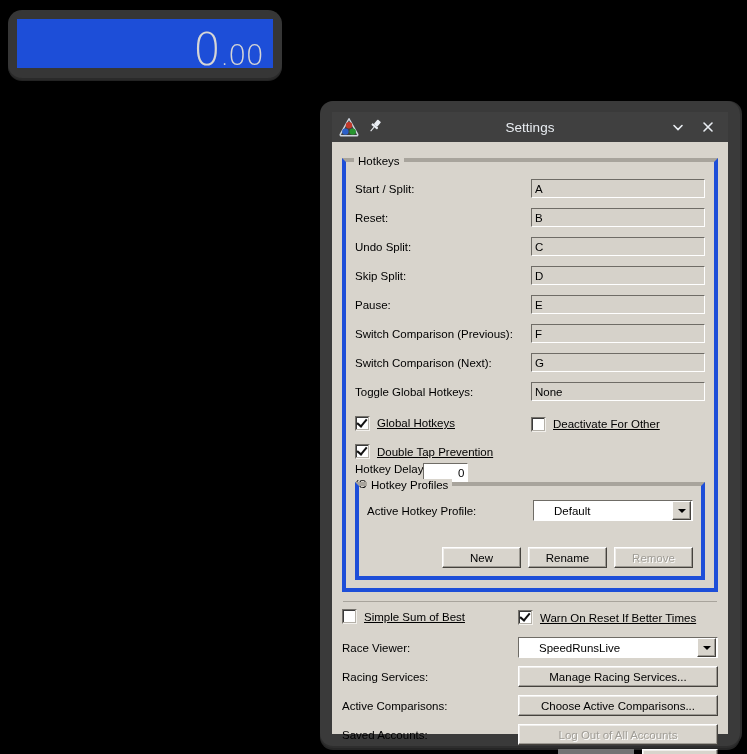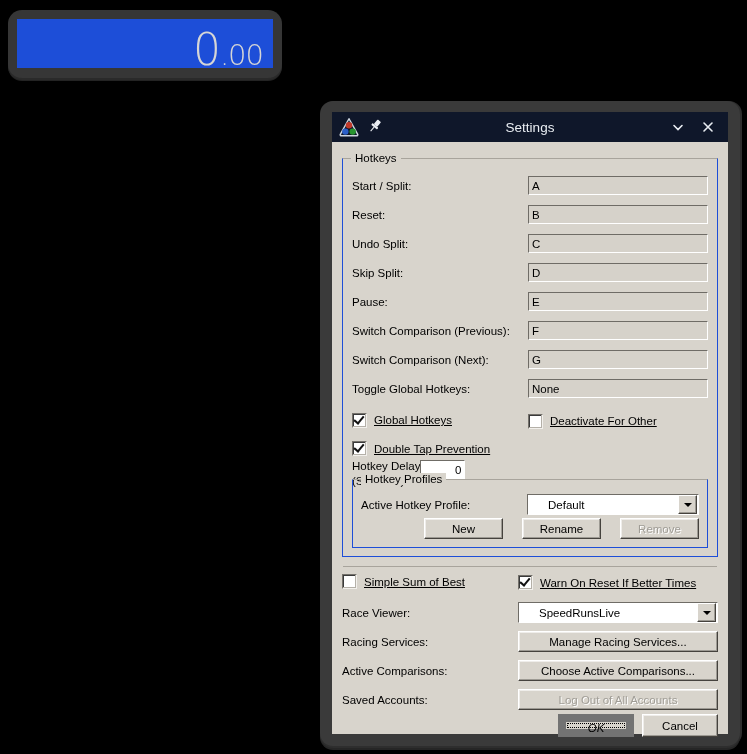--- a/index.html
+++ b/index.html
@@ -71,21 +71,21 @@
     right: 12px;
     bottom: 12px;
     background: #d8d4cc;
     display: flex;
     flex-direction: column;
   }
 
   
   #title-bar {
     height: 30px;
-    background: #0f172a;
+    background: #404040;
     display: flex;
     align-items: center;
     flex: 0 0 auto;
     position: relative;
     padding: 0 4px;
   }
   #app-icon { width: 22px; height: 22px; margin-left: 2px; flex: 0 0 auto; }
   #pin-icon { width: 20px; height: 20px; margin-left: 6px; flex: 0 0 auto; }
   #title-text {
     position: absolute;
@@ -115,21 +115,21 @@
     padding: 9px 10px 8px 10px;
     display: flex;
     flex-direction: column;
     font-size: 11.5px;
     color: #000;
     position: relative;
   }
 
   
   .groupbox {
-    border: 1px solid #1d4ed8;
+    border: 4px solid #1d4ed8;
     border-top-color: #a8a49c;
     position: relative;
     padding: 12px 9px 8px 9px;
     margin-top: 7px;
   }
   .groupbox > .gb-title {
     position: absolute;
     top: -7px;
     left: 8px;
     background: #d8d4cc;
@@ -284,22 +284,22 @@
     border-right: 4px solid transparent;
     border-top: 4px solid #000;
   }
 
   
   #profile-row { display: flex; align-items: center; height: 27px; }
   #profile-label { width: 166px; flex: 0 0 auto; font-size: 11.5px; }
   #profile-buttons {
     display: flex;
     justify-content: flex-end;
-    gap: 19px;
-    margin-top: 0;
+    gap: 7px;
+    margin-top: 23px;
   }
   #profile-buttons .btn { width: 79px; }
 
   
   #sep {
     height: 1px;
     background: #a8a49c;
     margin: 9px 1px 0 1px;
   }
 

